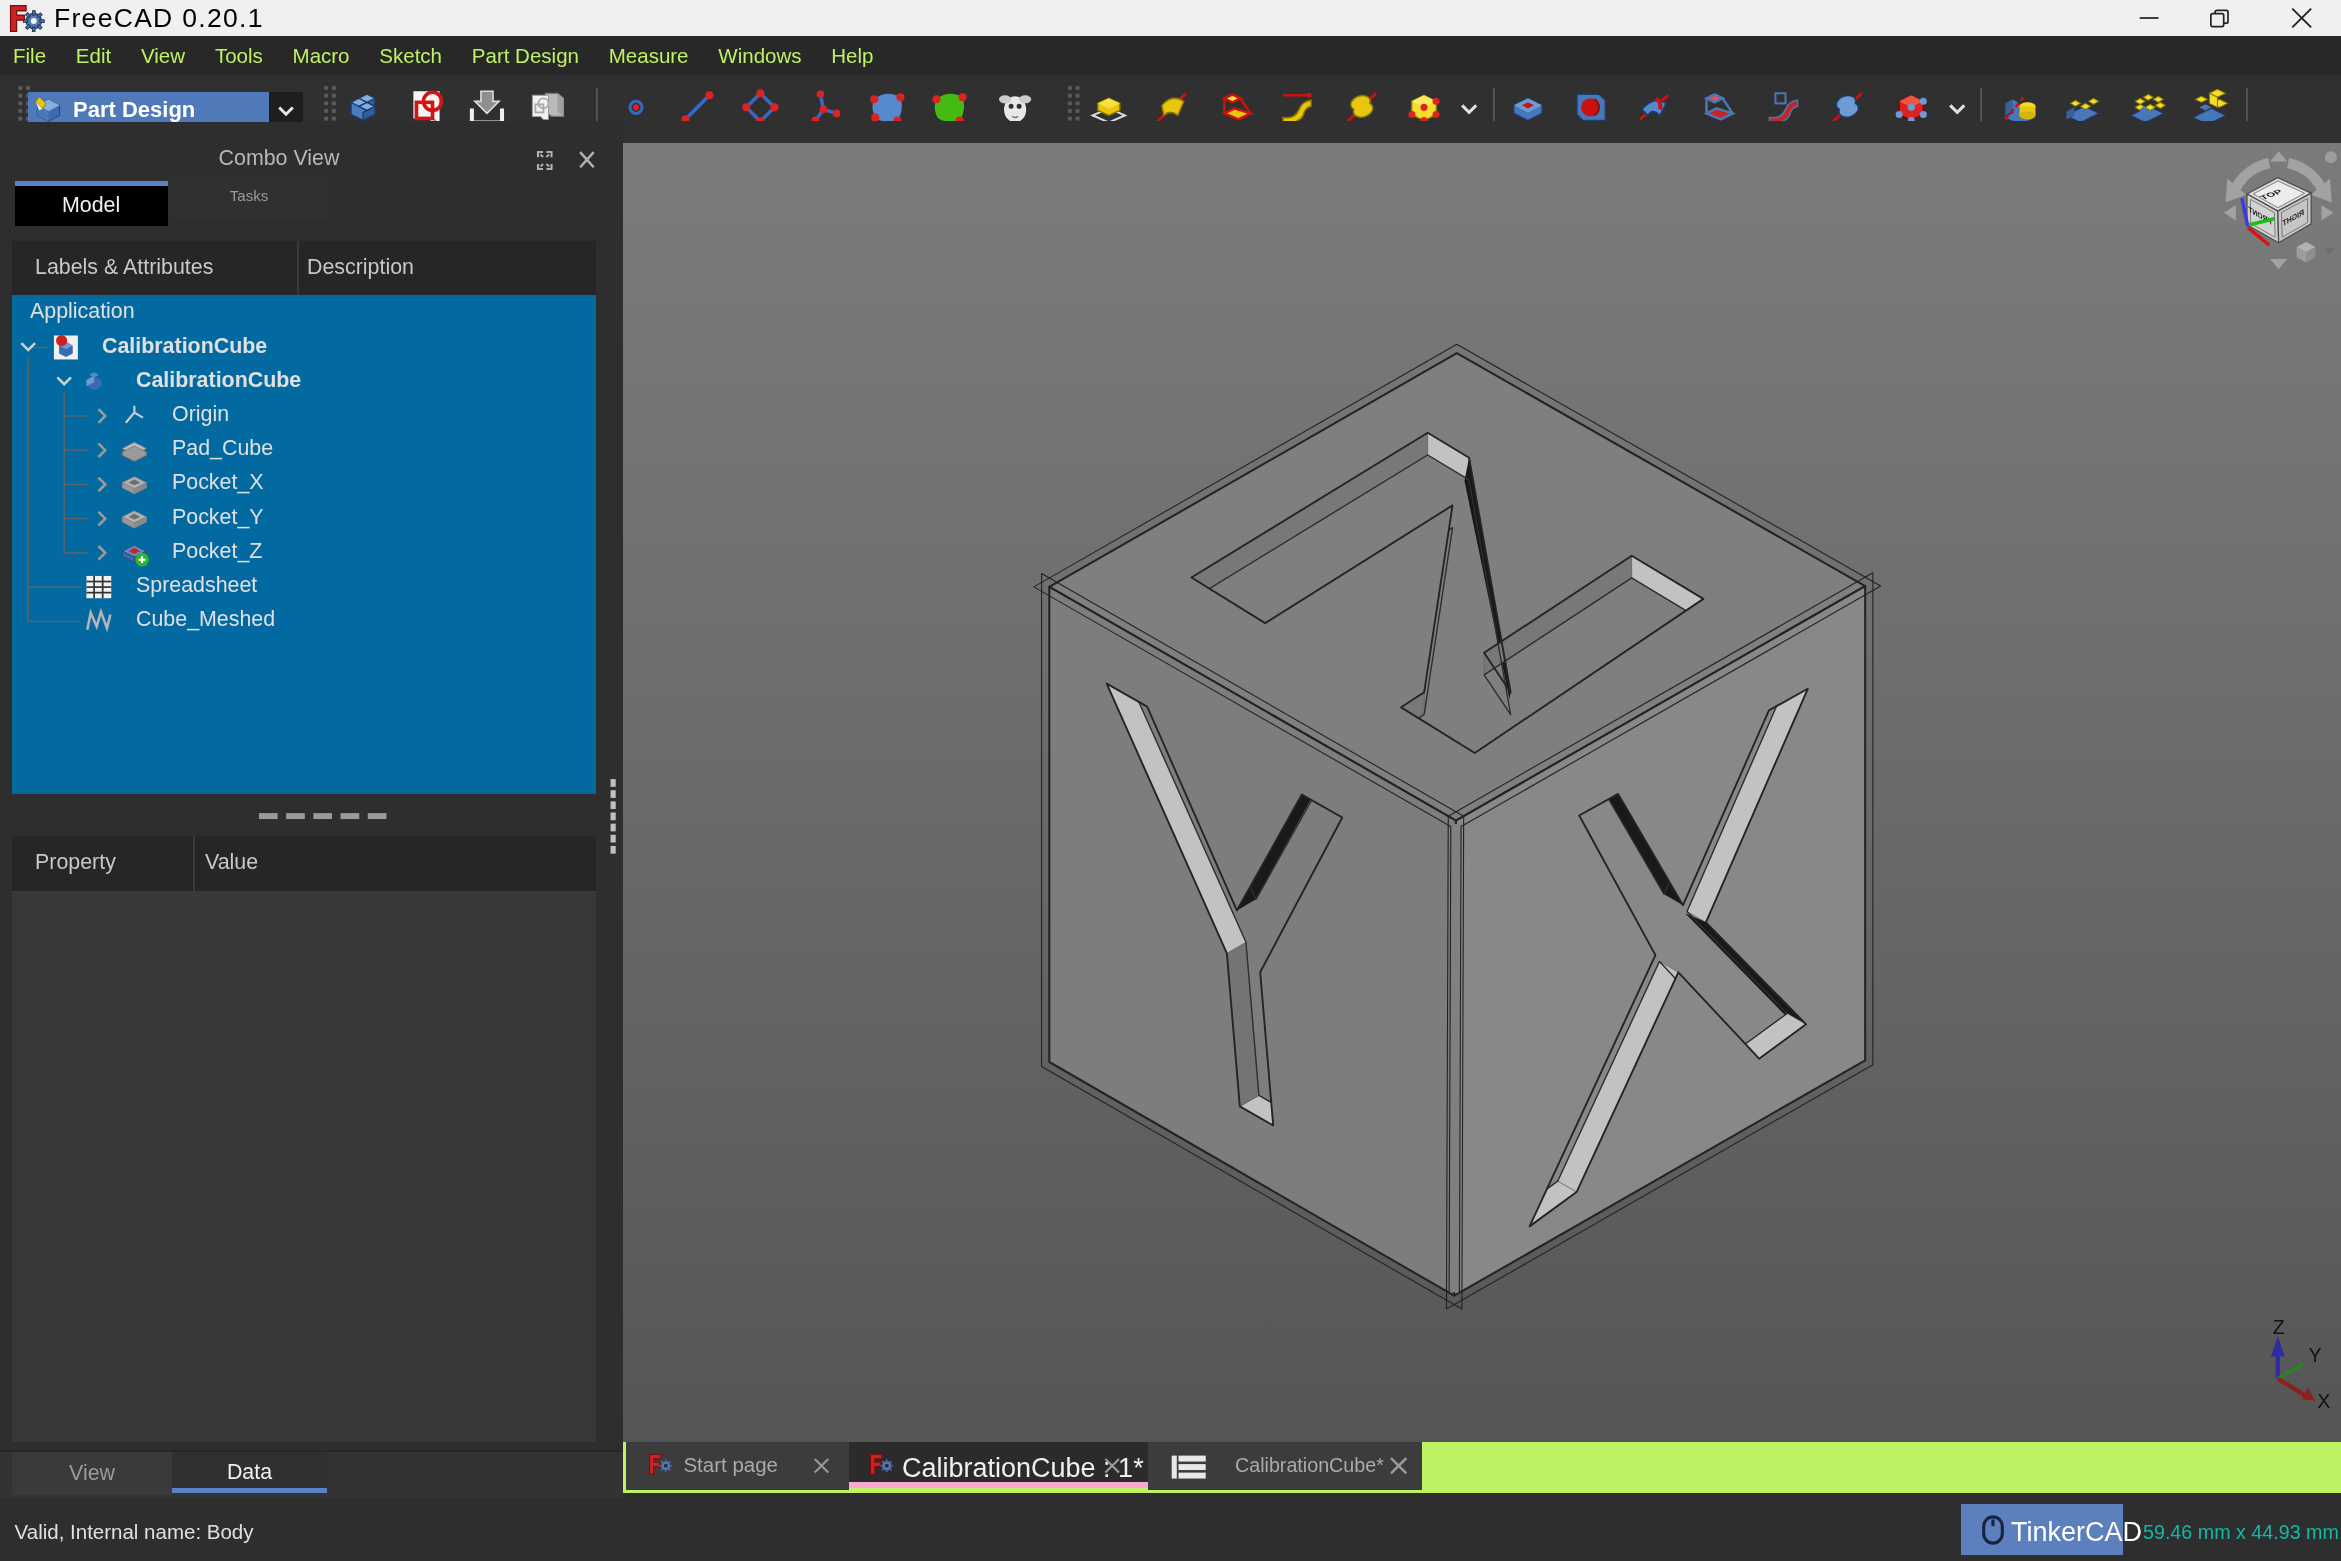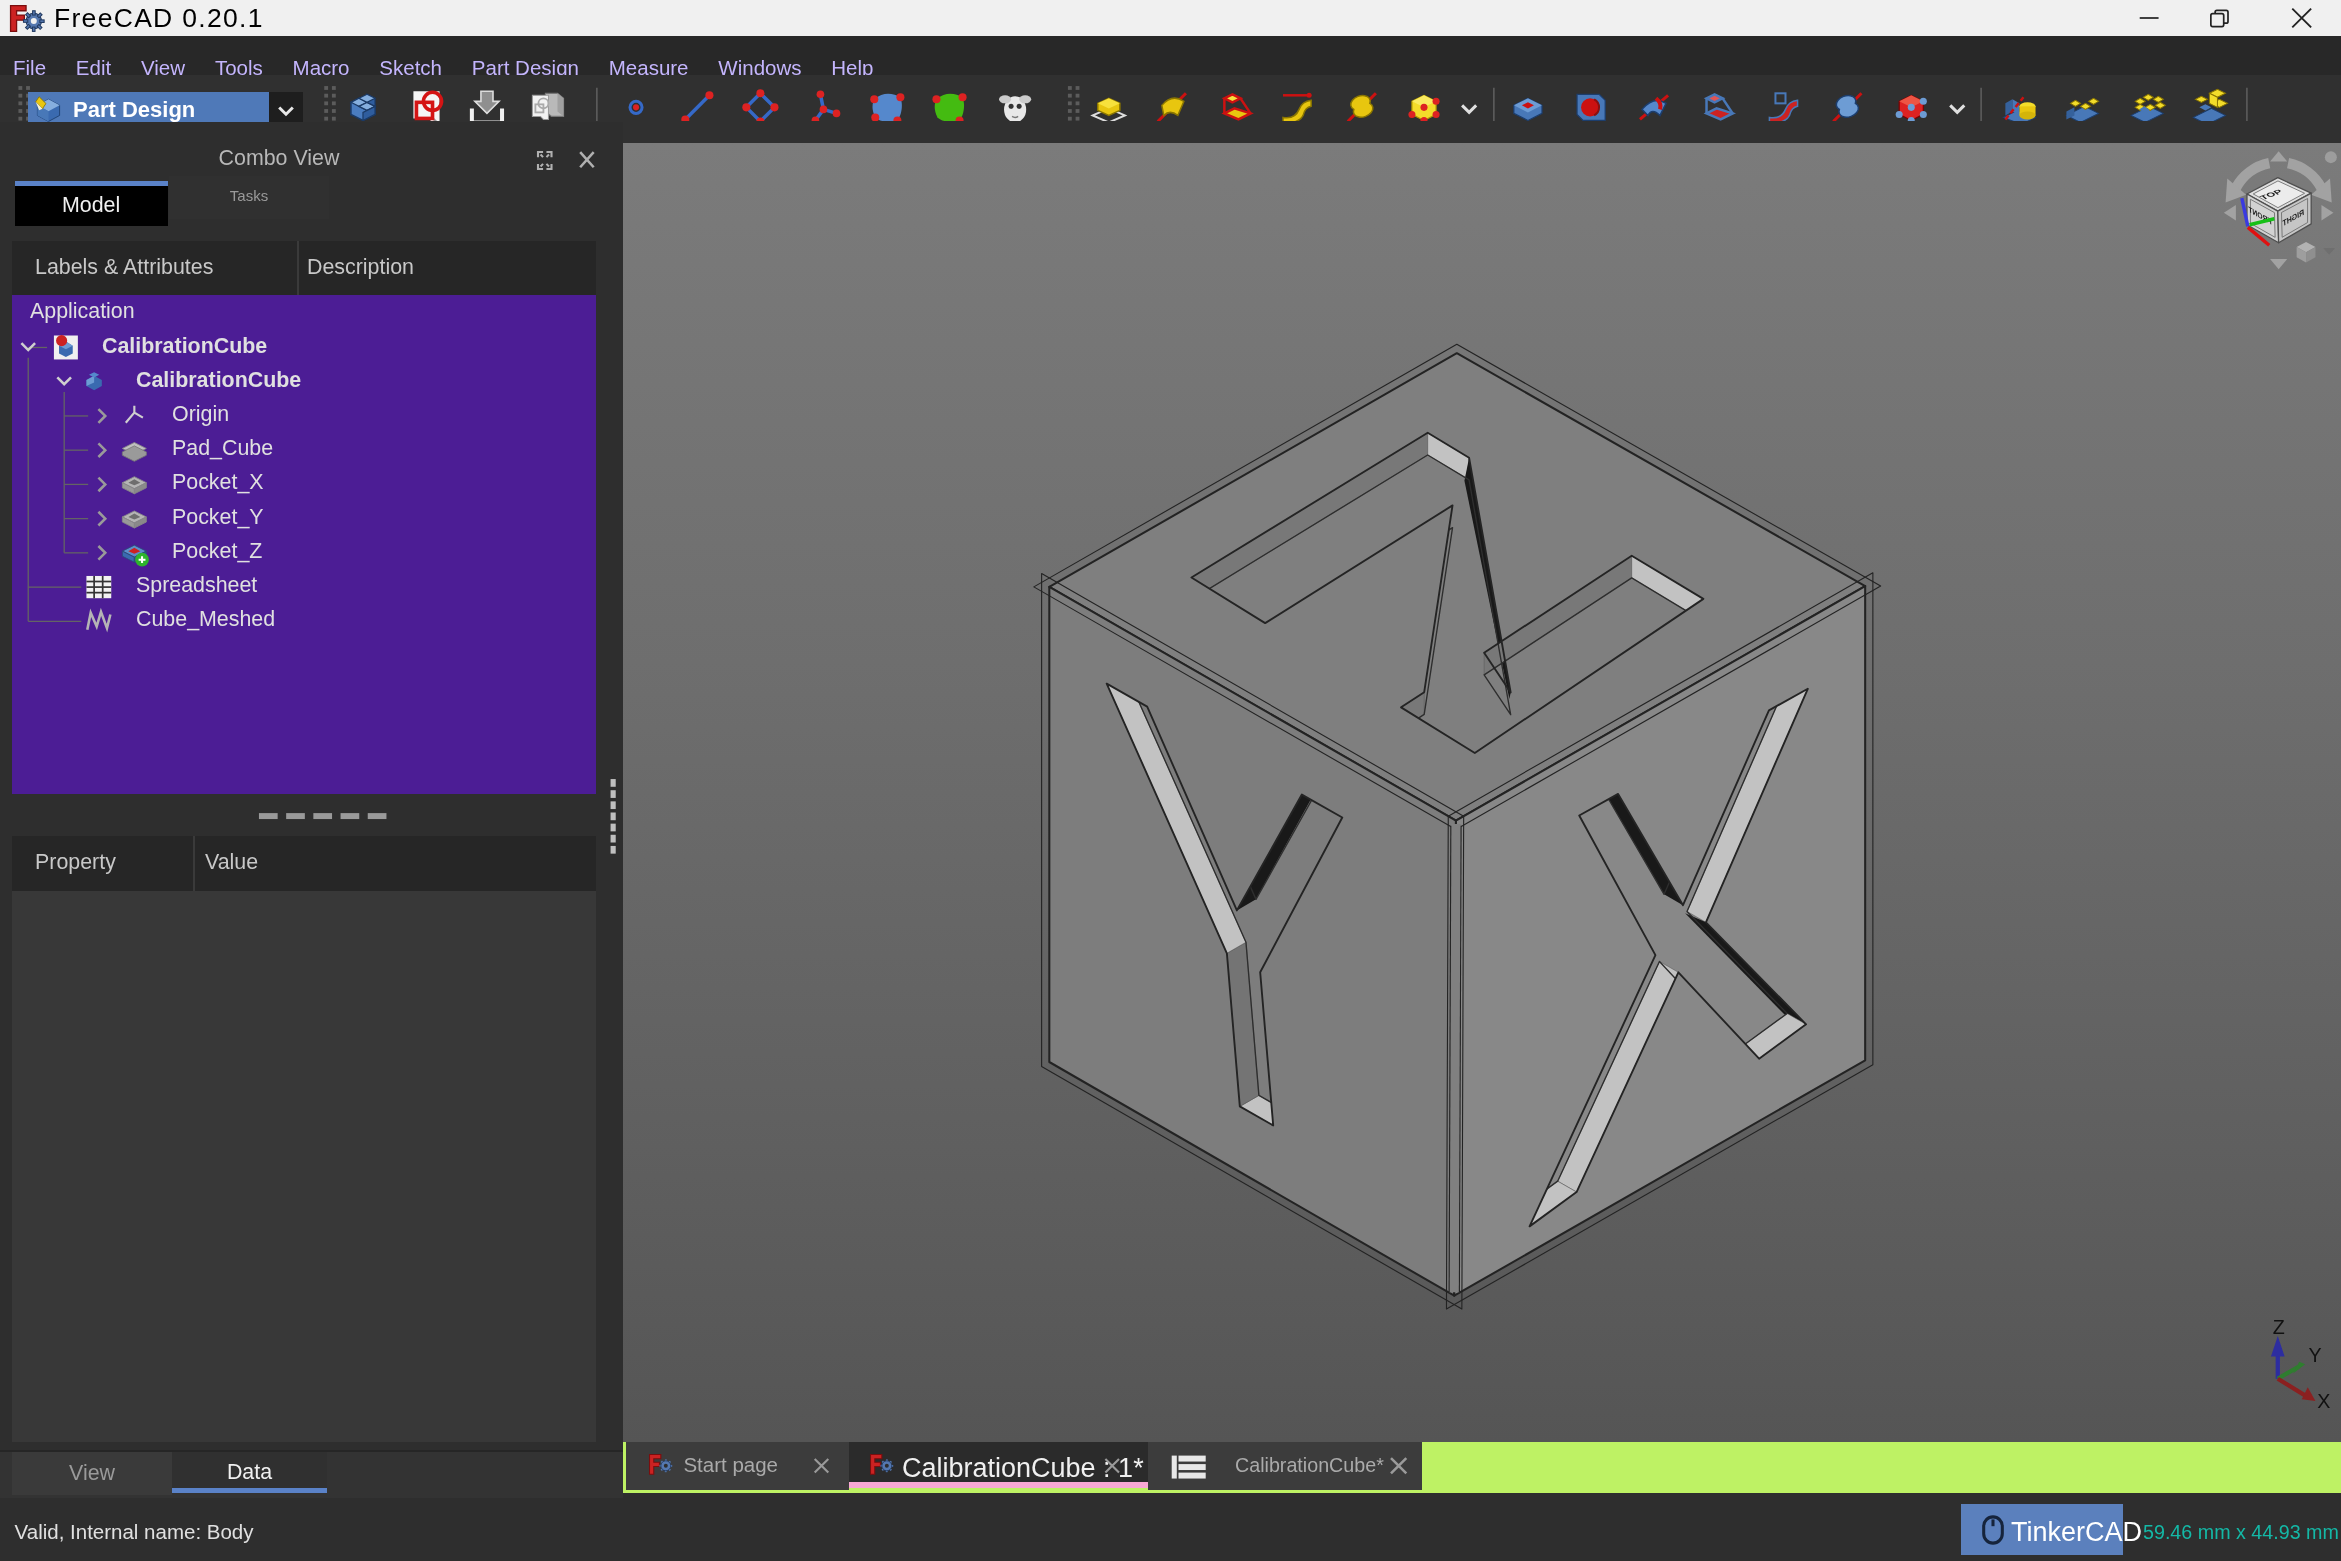--- a/index.html
+++ b/index.html
@@ -1,30 +1,30 @@
 <!DOCTYPE html>
 <html style="font-size:13.7px"><head><meta charset="utf-8"><style>
 
 * { margin:0; padding:0; box-sizing:border-box; }
 html,body { width:2342px; height:1561px; overflow:hidden; background:#2e2e2e;
   font-family:"Liberation Sans",sans-serif; }
 .abs { position:absolute; }
 #titlebar { position:absolute; left:0; top:0; width:2342px; height:36px; background:#f0f0f0; color:#000; }
 #titlebar .t { position:absolute; left:54px; top:3.4px; font-size:26.5px; letter-spacing:1.3px; }
 #menubar { position:absolute; left:0; top:36px; width:2342px; height:39px; background:#282828; }
-#menubar span { display:inline-block; padding:12px 13px; font-size:20.5px; color:#c4b5fd; line-height:39px; }
+#menubar span { display:inline-block; padding:0 13px; font-size:20.5px; color:#bef264; line-height:39px; }
 #toolbar { position:absolute; left:0; top:75px; width:2342px; height:68px; background:#303030; }
 #dockbg { position:absolute; left:0; top:122px; width:623px; height:1321px; background:#2e2e2e; }
 #viewport { position:absolute; left:623px; top:143px; width:1719px; height:1299px; overflow:hidden;
   background:linear-gradient(180deg,#7b7b7b 0%, #6e6e6e 40%, #606060 75%, #555555 100%); }
 #combotitle { position:absolute; left:12px; top:146px; width:584px; height:31px; color:#b8b8b8; font-size:21.4px; }
 .tab-on { background:#000000; border-top:5.1px solid #5a82c8; color:#f0f0f0; }
 .tab-off { background:#303030; color:#9a9a9a; }
 #lheader { position:absolute; left:12px; top:241px; width:584px; height:54px; background:#262626; color:#c8c8c8; font-size:21.4px; }
-#tree { position:absolute; left:12px; top:295px; width:584px; height:499px; background:#4c1d95; color:#e0e0e0; font-size:21.4px; }
+#tree { position:absolute; left:12px; top:295px; width:584px; height:499px; background:#0369a1; color:#e0e0e0; font-size:21.4px; }
 #prophdr { position:absolute; left:12px; top:836px; width:584px; height:55px; background:#262626; color:#c8c8c8; font-size:21.4px; }
 #propbody { position:absolute; left:12px; top:891px; width:584px; height:551px; background:#383838; }
 #vdtabs { position:absolute; left:0px; top:1450px; width:623px; height:48px; }
 #mditabs { position:absolute; left:623px; top:1442px; width:1719px; height:51px; background:#bef264; }
 #statusbar { position:absolute; left:0; top:1498px; width:2342px; height:63px; background:#2e2e2e; color:#e0e0e0; font-size:20.5px; }
 .treerow { position:absolute; white-space:nowrap; }
 
 </style></head><body>
 <div id="titlebar">
 <svg class="abs" style="left:6.8px;top:3.4px" width="45" height="31" viewBox="0 0 52 36">

